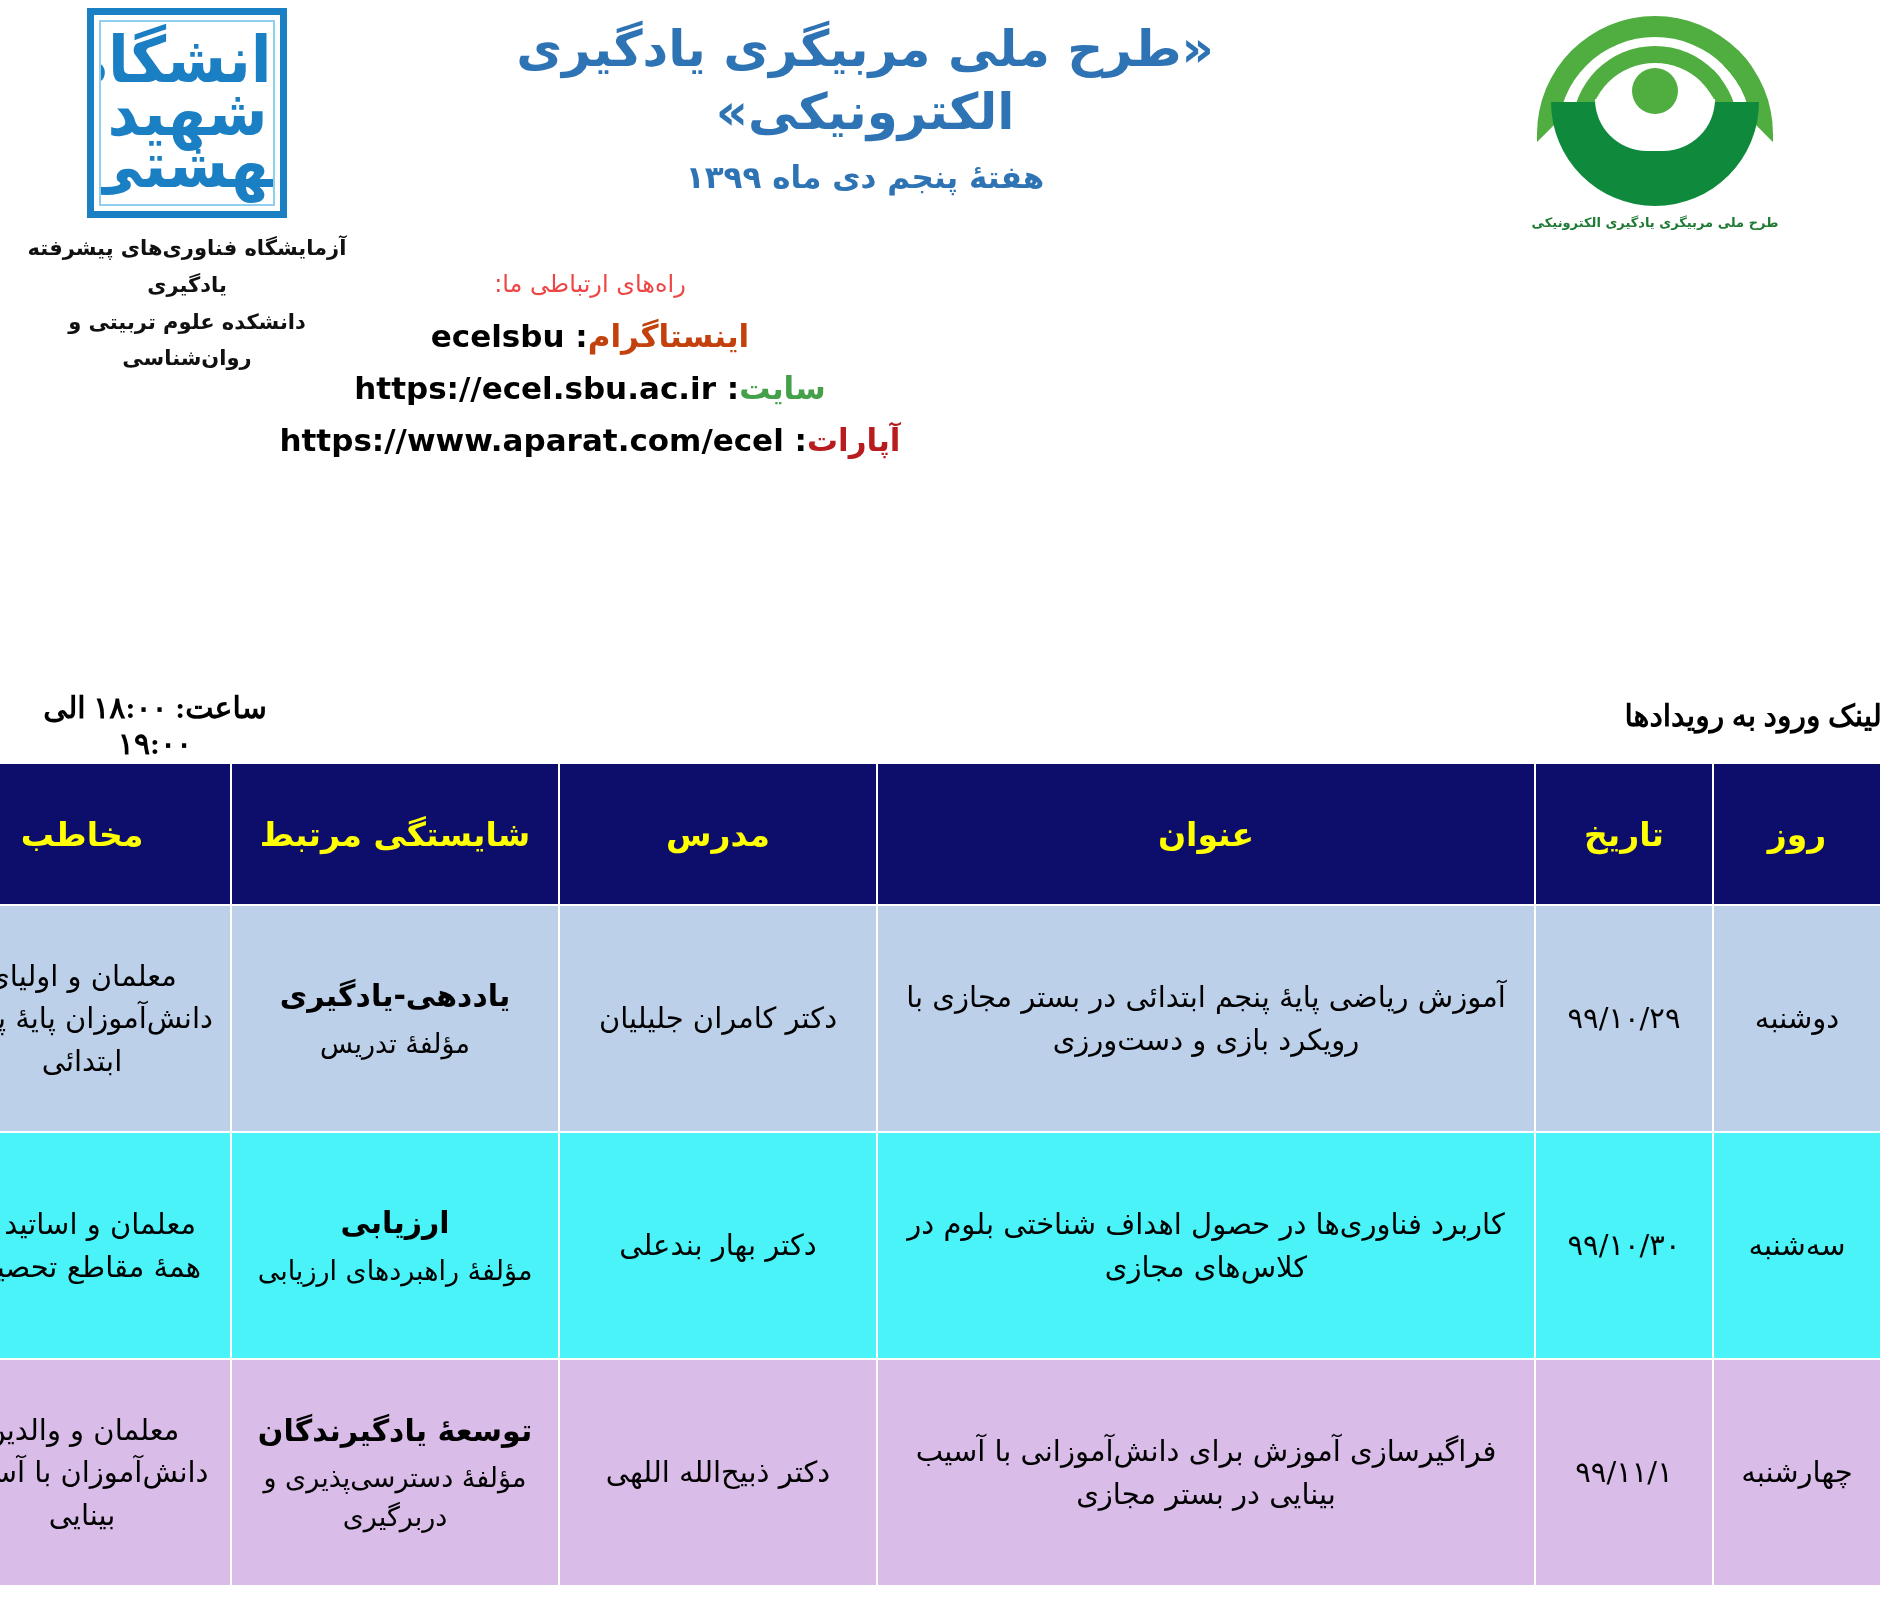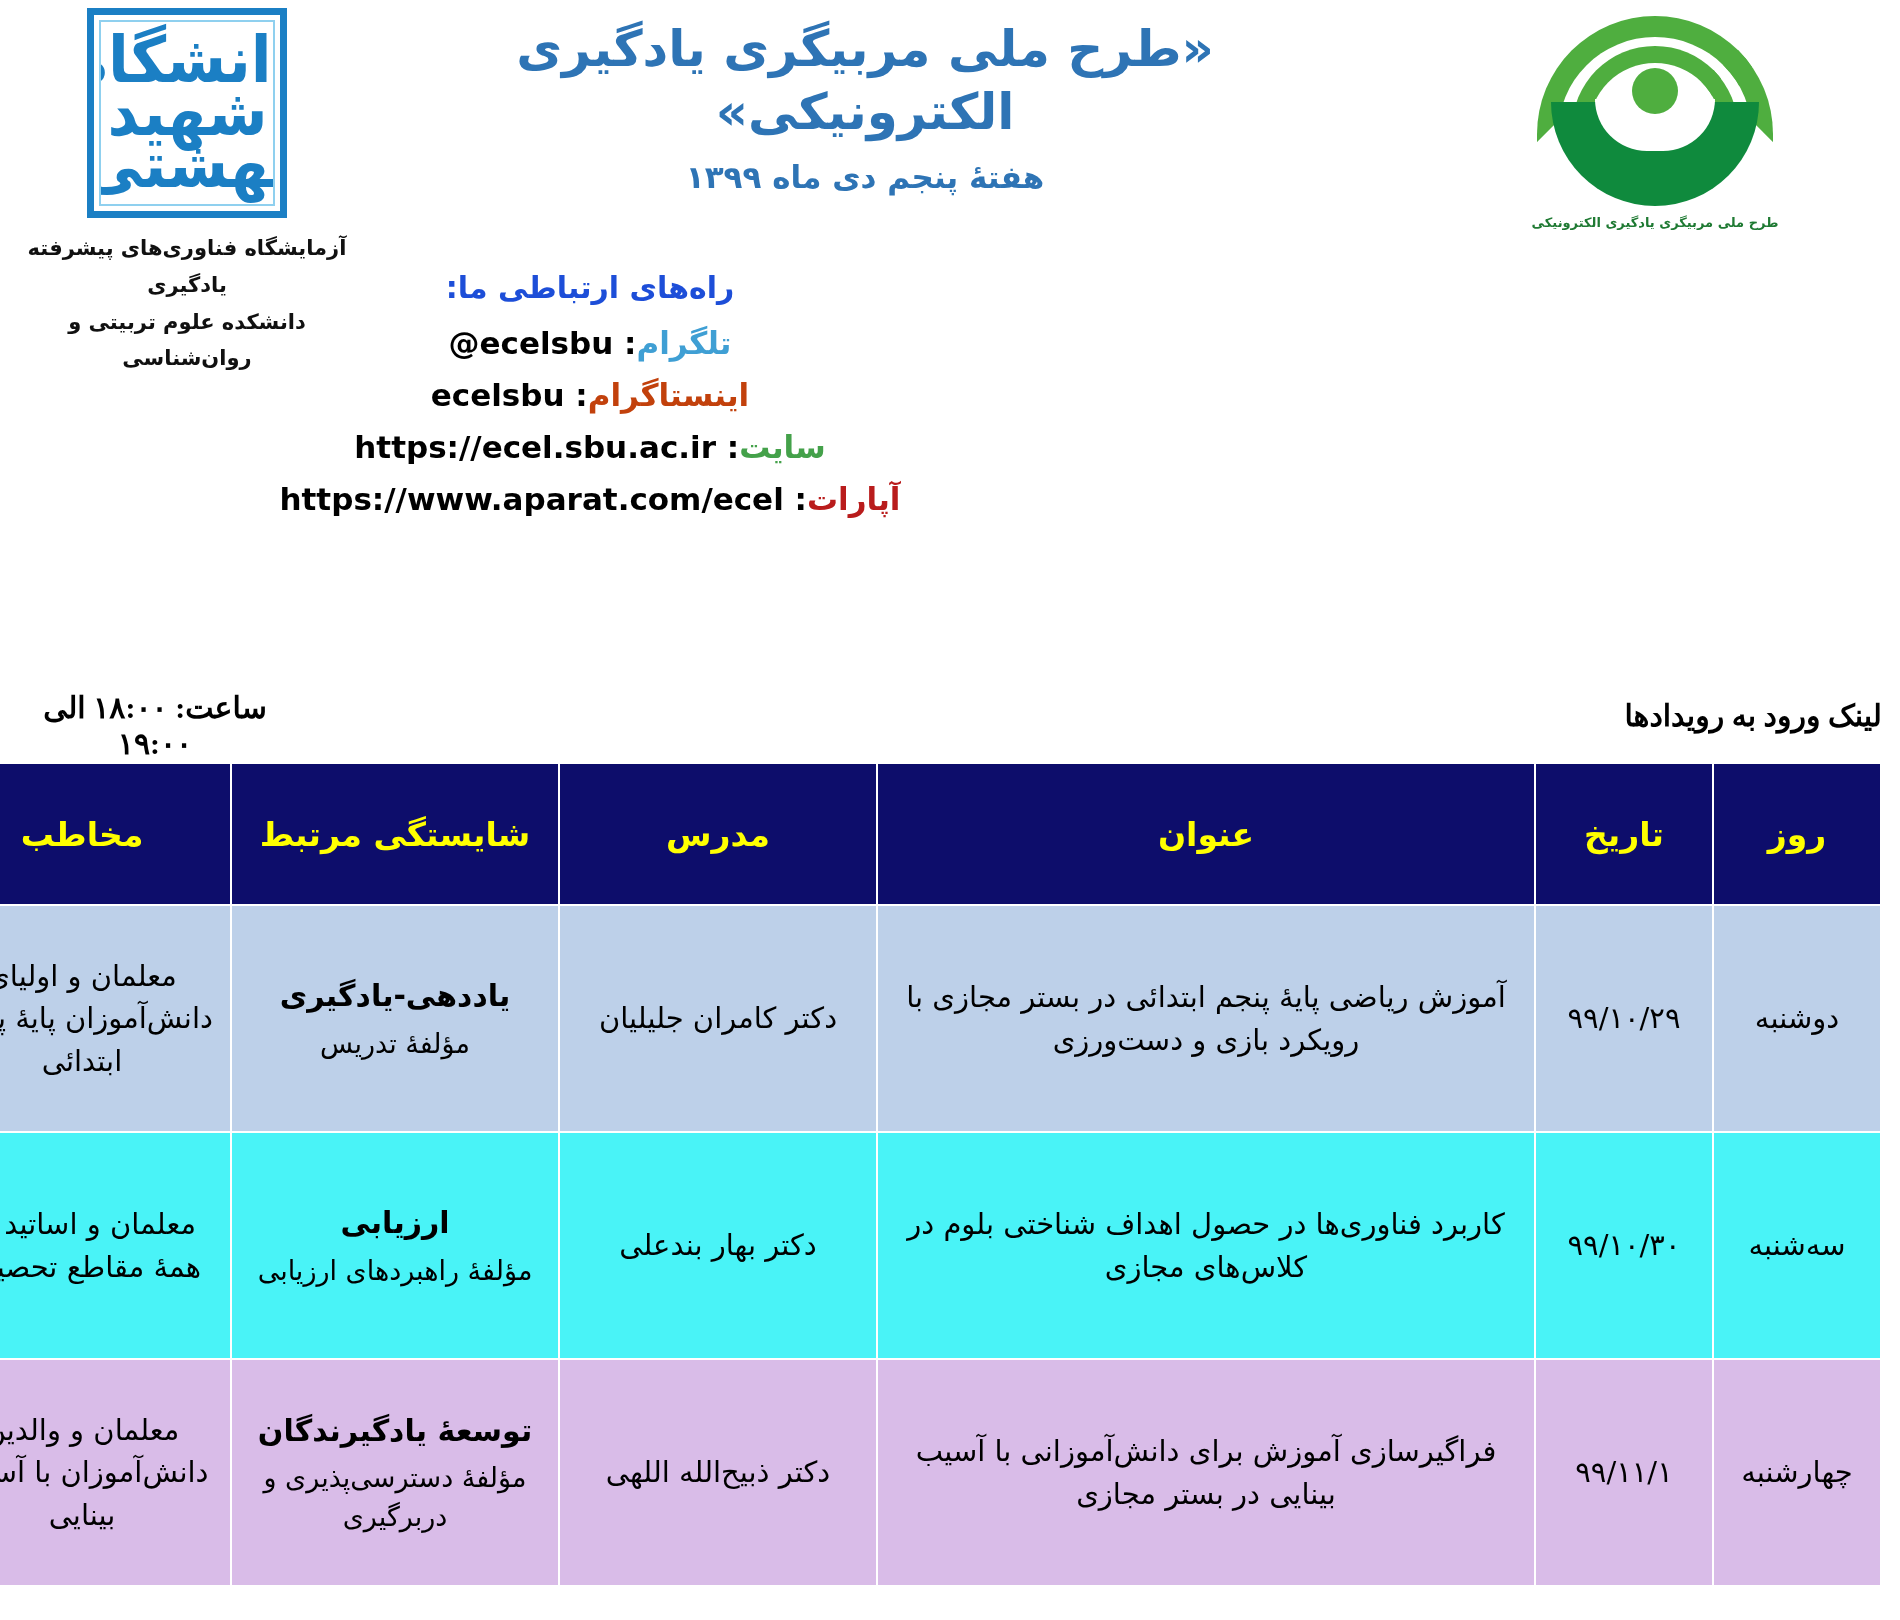--- a/index.html
+++ b/index.html
@@ -170,23 +170,23 @@
 
   
   .contact-block {
     position: absolute;
     left: 0;
     top: 270px;
     width: 1180px;
     text-align: center;
   }
   .contact-heading {
-    font-size: 30px;
-    font-weight: bold;
-    color: #1d4ed8;
+    font-size: 24px;
+    font-weight: normal;
+    color: #ef4444;
     margin-bottom: 20px;
   }
   .contact-row {
     font-size: 31px;
     font-weight: bold;
     margin: 16px 0;
     direction: rtl;
     color: #000000;
     white-space: nowrap;
   }
@@ -326,23 +326,20 @@
       <div class="dot"></div>
       <div class="cup"></div>
     </div>
     <div class="ecel-caption">طرح ملی مربیگری یادگیری الکترونیکی</div>
   </div>
 </div>
 
 <div class="contact-block">
   <div class="contact-heading">راه‌های ارتباطی ما:</div>
 
-  <div class="contact-row">
-    <span class="lbl-telegram">تلگرام</span><span>: </span><span class="val">@ecelsbu</span>
-  </div>
 
   <div class="contact-row">
     <span class="lbl-instagram">اینستاگرام</span><span>: </span><span class="val">ecelsbu</span>
   </div>
 
   <div class="contact-row">
     <span class="lbl-site">سایت</span><span>: </span><span class="val">https://ecel.sbu.ac.ir</span>
   </div>
 
   <div class="contact-row">

